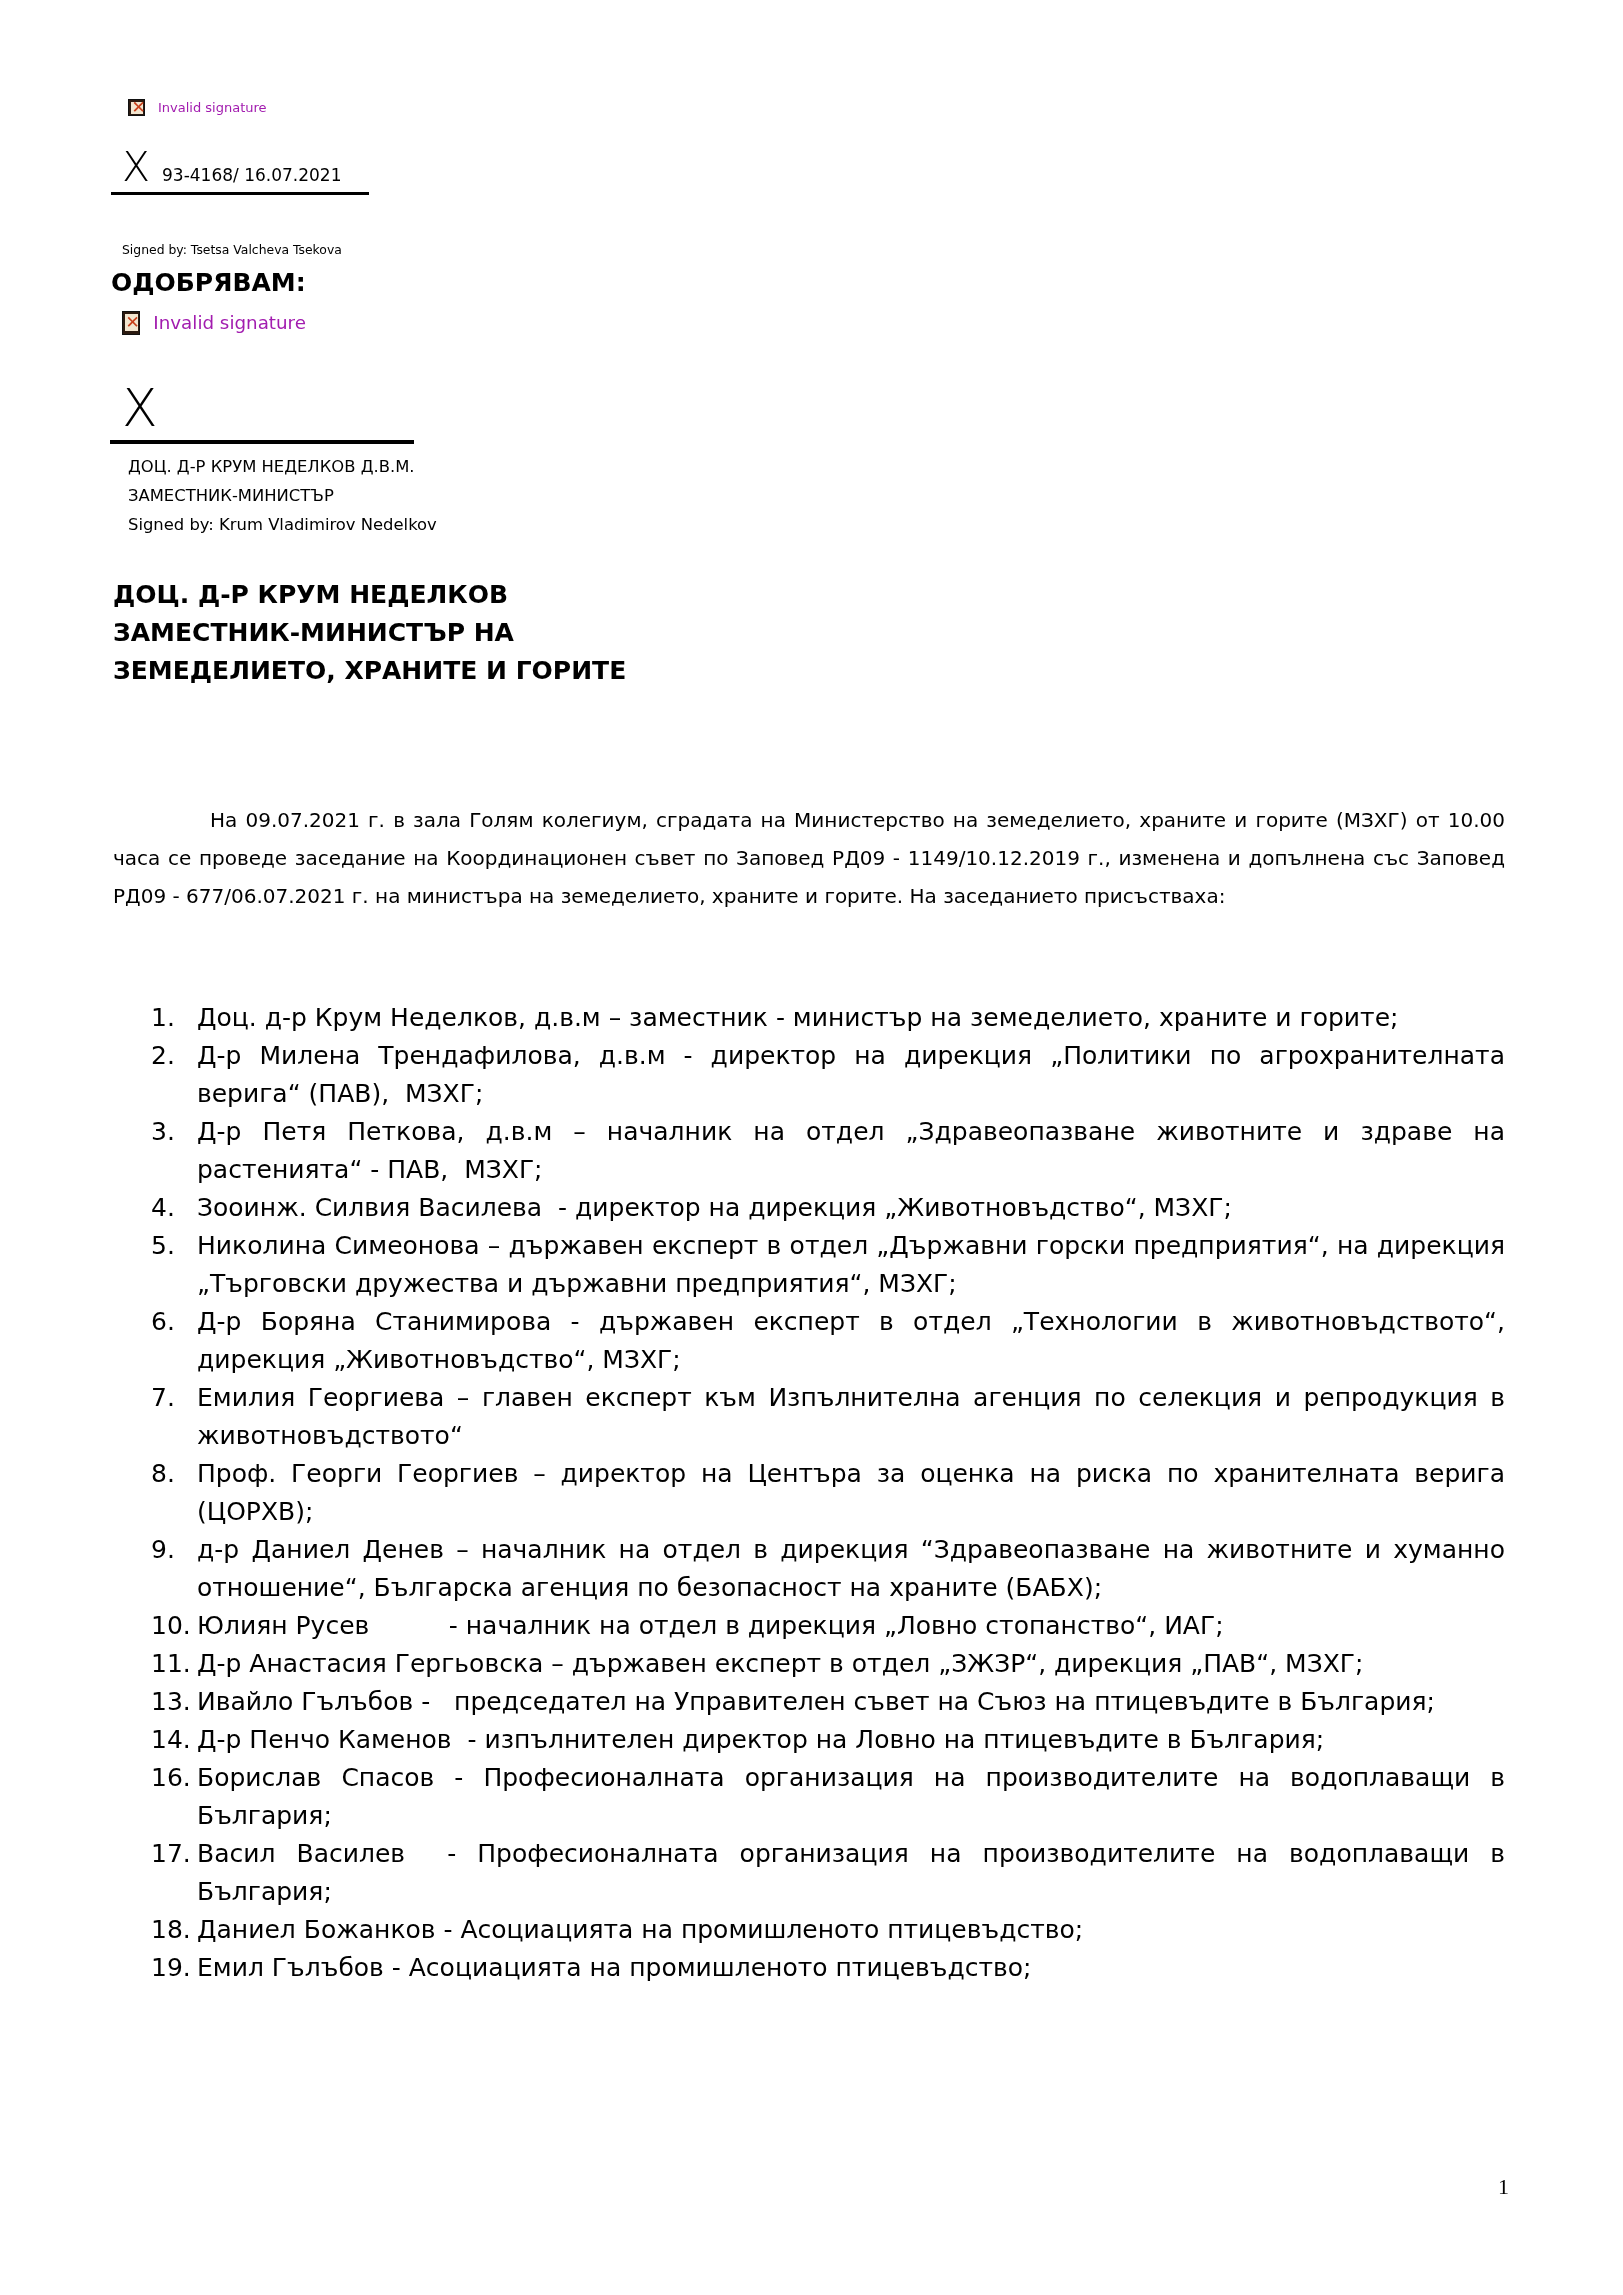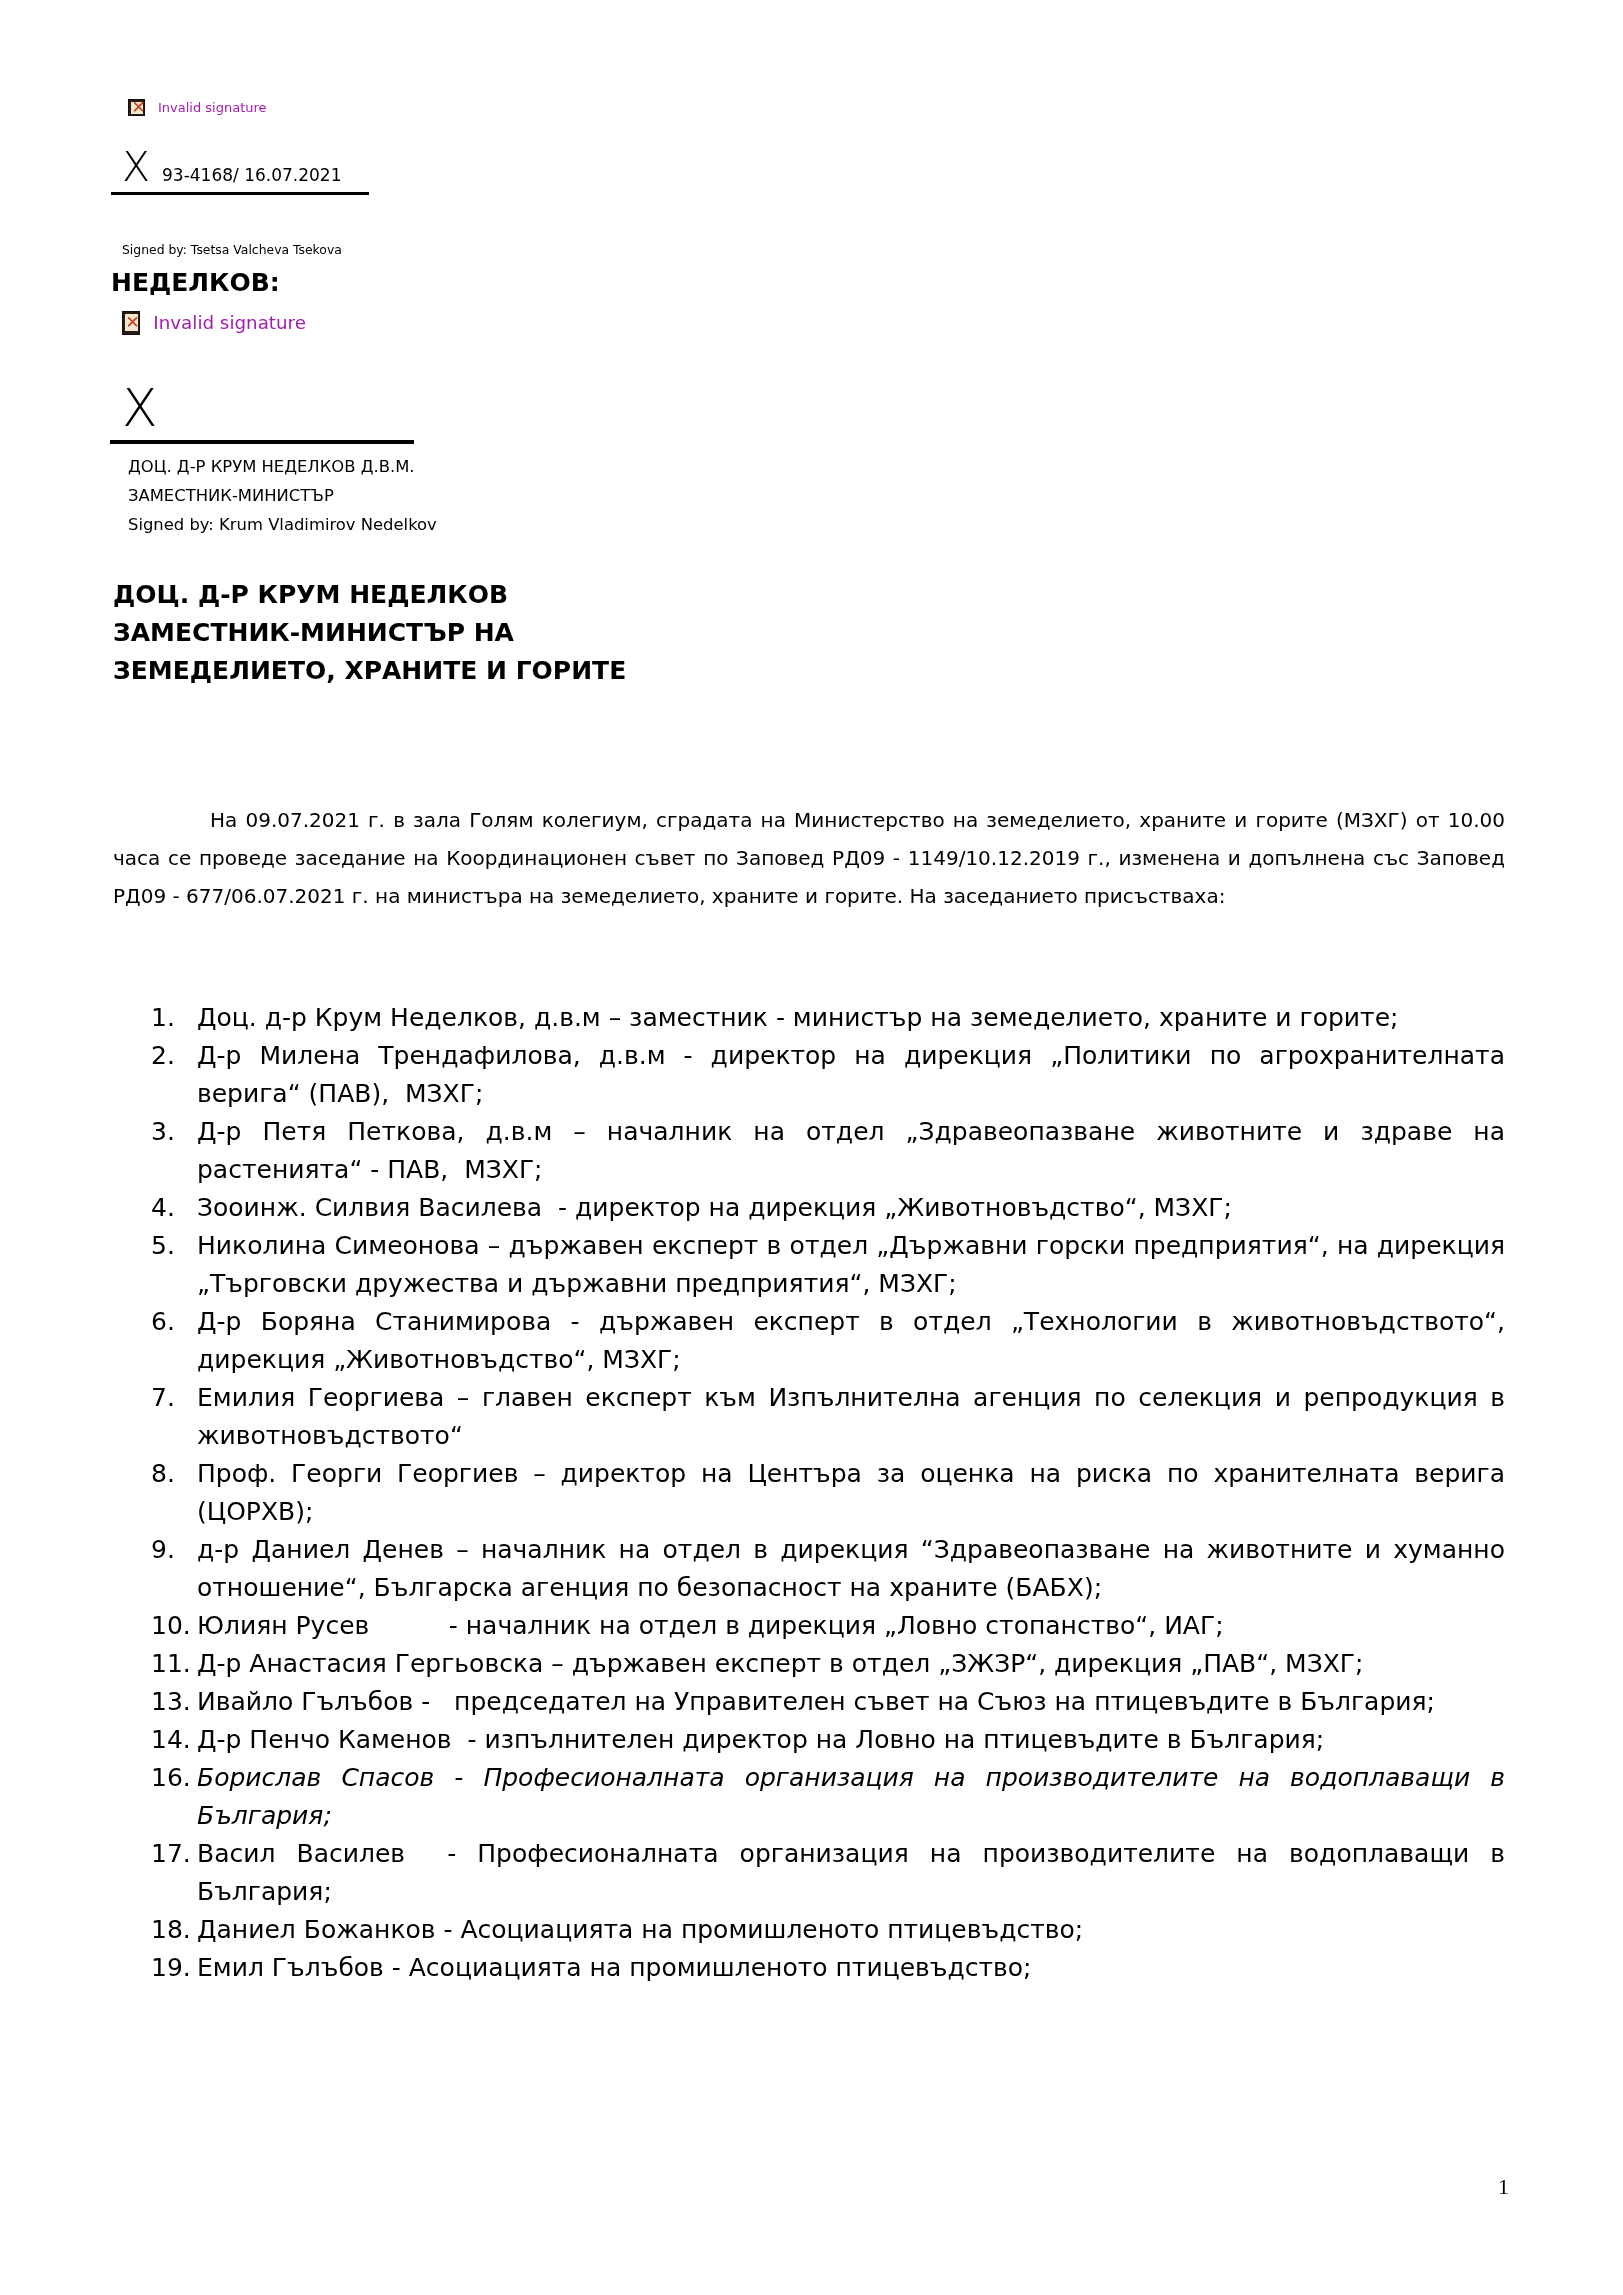--- a/index.html
+++ b/index.html
@@ -35,21 +35,21 @@
       <span class="paper"></span>
       <span class="x">✕</span>
     </span>
   <span class="inv-text" style="font-size:13px; margin-left:13px;">Invalid signature</span>
 </div>
 <div class="abs bigx" style="left:122px; top:147px; font-size:41px;">X</div>
 <div class="abs sigfont" style="left:162px; top:165px; font-size:17px;">93-4168/ 16.07.2021</div>
 <div class="abs rule" style="left:111px; top:192px; width:258px; height:2.6px;"></div>
 <div class="abs sigfont" style="left:122px; top:242px; font-size:12.4px;">Signed by: Tsetsa Valcheva Tsekova</div>
 
-<div class="abs approve" style="left:111px; top:268px;">НЕДЕЛКОВ:</div>
+<div class="abs approve" style="left:111px; top:268px;">ОДОБРЯВАМ:</div>
 
 <div class="abs inv-row sigfont" style="left:122px; top:311px;">
   <span class="inv-icon" style="width:18.3px; height:23.6px;">
       <span class="paper" style="width:13px; height:17px;"></span>
       <span class="x" style="top:1.3px;">✕</span>
     </span>
   <span class="inv-text" style="font-size:18.3px; margin-left:13px;">Invalid signature</span>
 </div>
 <div class="abs bigx" style="left:122px; top:382px; font-size:52px;">X</div>
 <div class="abs rule" style="left:110px; top:440px; width:304px; height:3.9px;"></div>
@@ -115,21 +115,21 @@
     <div class="li">
       <div class="num"><span>13.</span></div>
       <div class="txt" style="white-space: pre-wrap;">Ивайло Гълъбов -   председател на Управителен съвет на Съюз на птицевъдите в България;</div>
     </div>
     <div class="li">
       <div class="num"><span>14.</span></div>
       <div class="txt" style="white-space: pre-wrap;">Д-р Пенчо Каменов  - изпълнителен директор на Ловно на птицевъдите в България;</div>
     </div>
     <div class="li">
       <div class="num"><span>16.</span></div>
-      <div class="txt" style="white-space: pre-wrap; font-style: italic;">Борислав Спасов - Професионалната организация на производителите на водоплаващи в България;</div>
+      <div class="txt" style="white-space: pre-wrap;">Борислав Спасов - Професионалната организация на производителите на водоплаващи в България;</div>
     </div>
     <div class="li">
       <div class="num"><span>17.</span></div>
       <div class="txt" style="white-space: pre-wrap;">Васил Василев  - Професионалната организация на производителите на водоплаващи в България;</div>
     </div>
     <div class="li">
       <div class="num"><span>18.</span></div>
       <div class="txt" style="white-space: pre-wrap;">Даниел Божанков - Асоциацията на промишленото птицевъдство;</div>
     </div>
     <div class="li">

